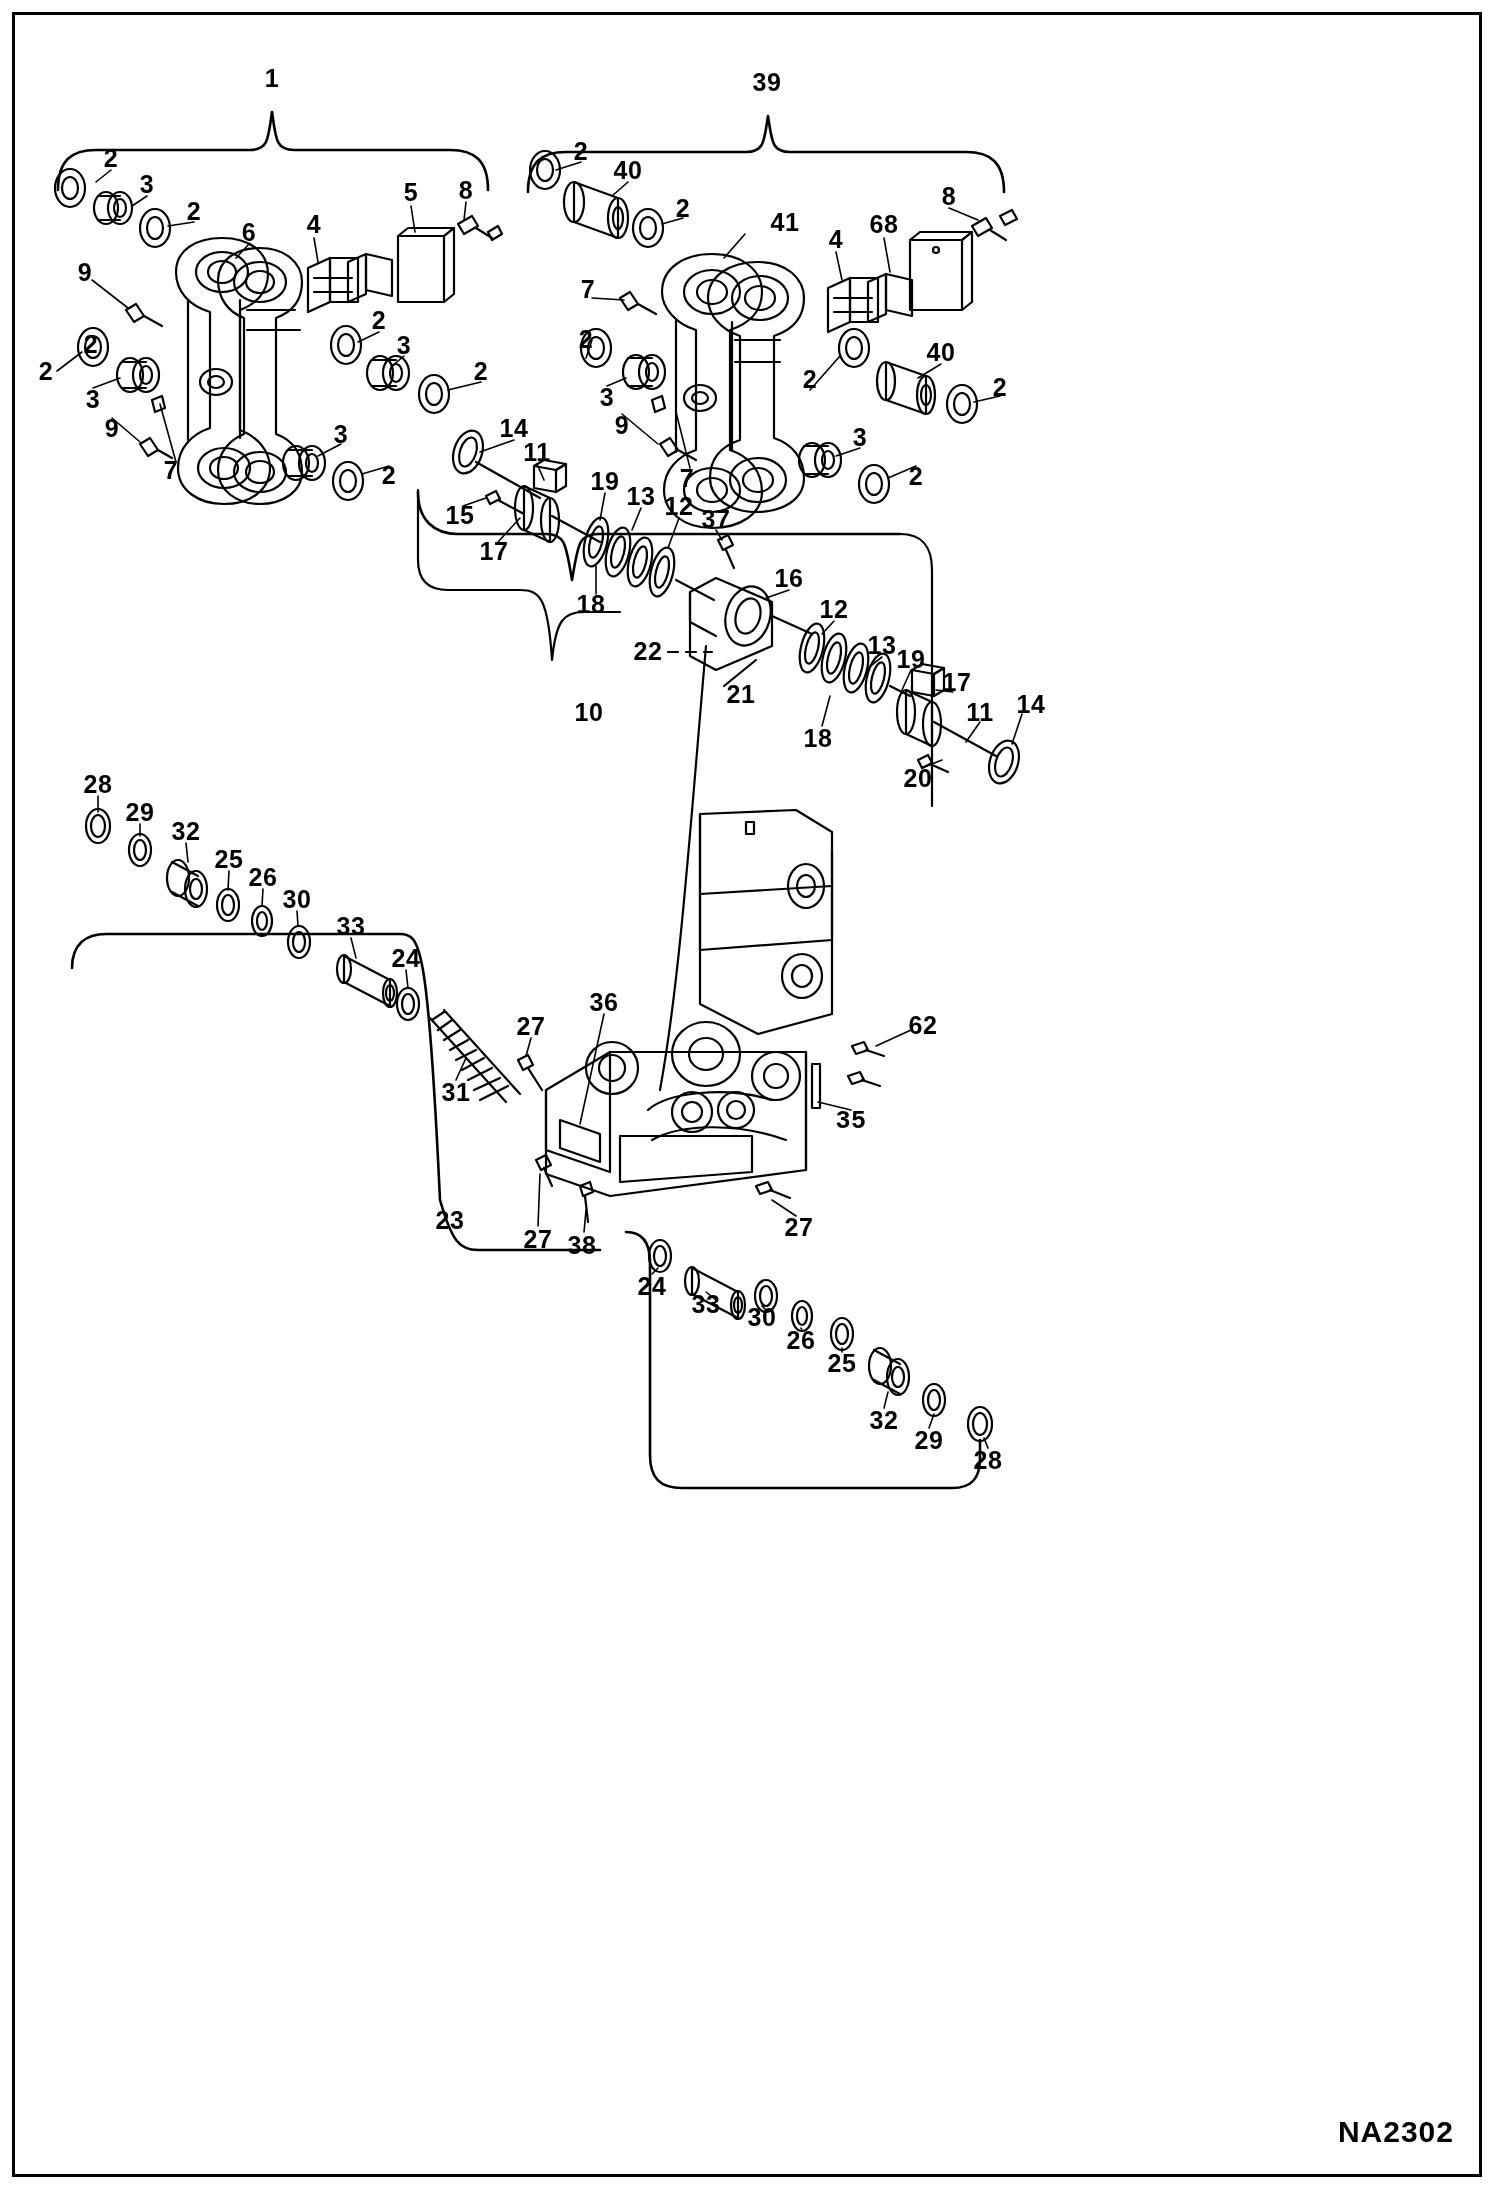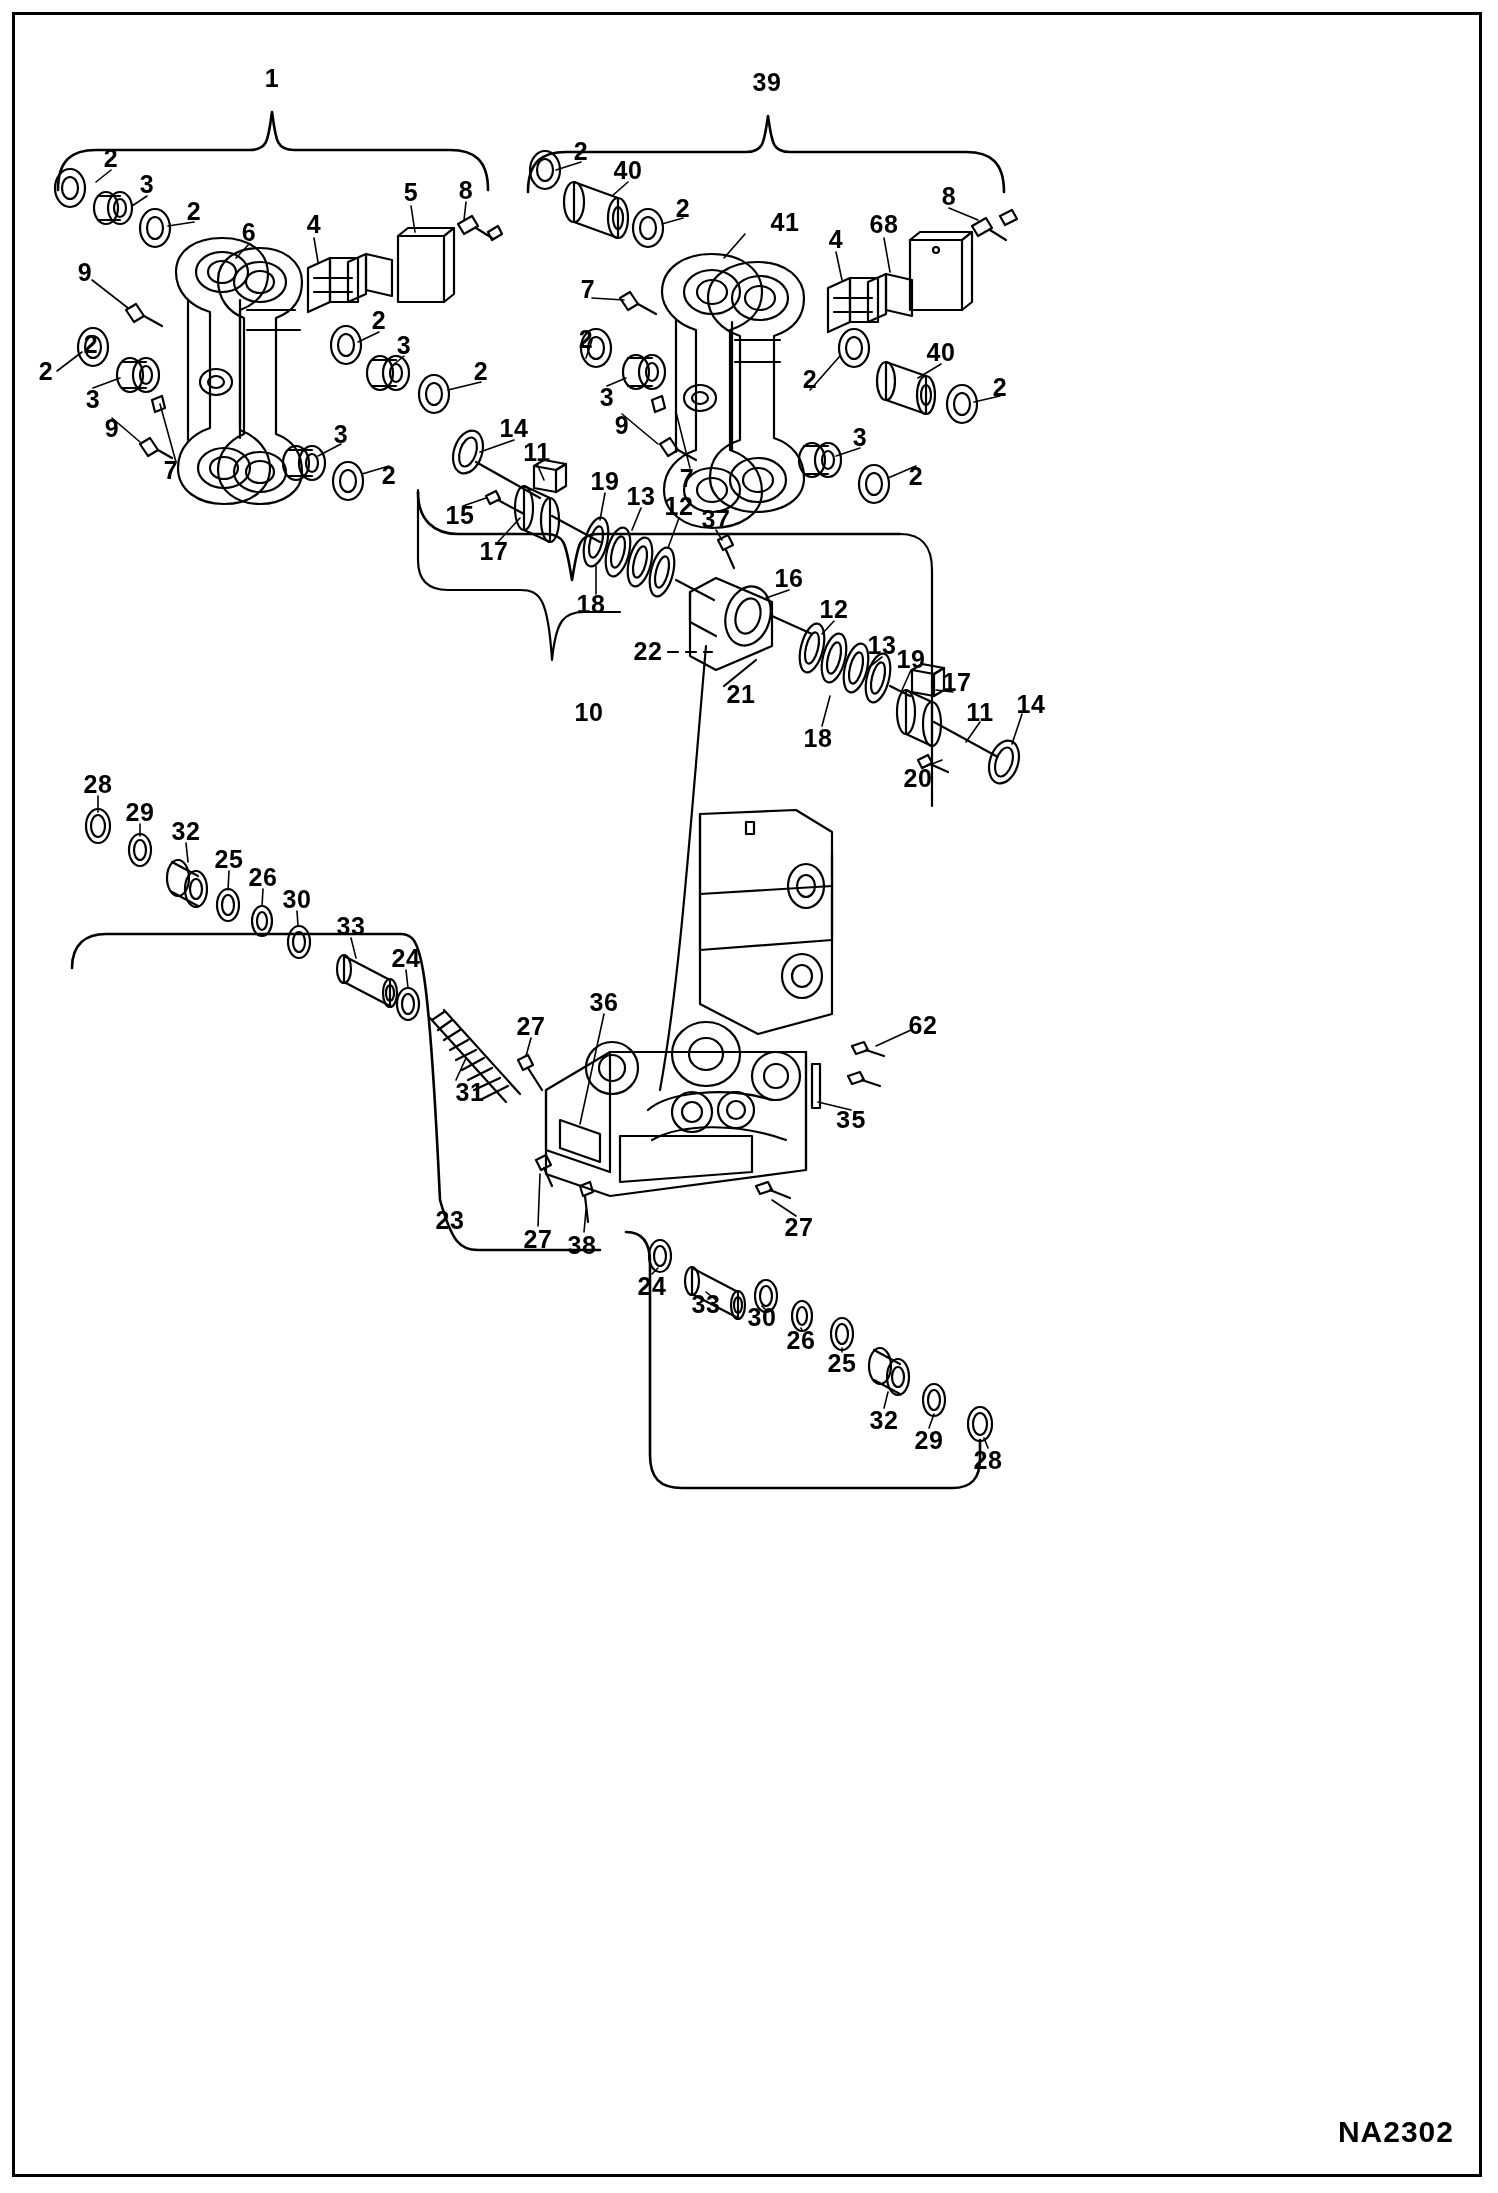--- a/index.html
+++ b/index.html
@@ -514,21 +514,21 @@
       <div class="callout" style="left: 741px; top: 694px;">21</div>
       <div class="callout" style="left: 589px; top: 712px;">10</div>
       <div class="callout" style="left: 98px; top: 784px;">28</div>
       <div class="callout" style="left: 140px; top: 812px;">29</div>
       <div class="callout" style="left: 186px; top: 831px;">32</div>
       <div class="callout" style="left: 229px; top: 859px;">25</div>
       <div class="callout" style="left: 263px; top: 877px;">26</div>
       <div class="callout" style="left: 297px; top: 899px;">30</div>
       <div class="callout" style="left: 351px; top: 926px;">33</div>
       <div class="callout" style="left: 406px; top: 958px;">24</div>
-      <div class="callout" style="left: 470px; top: 1092px;">31</div>
+      <div class="callout" style="left: 456px; top: 1092px;">31</div>
       <div class="callout" style="left: 531px; top: 1026px;">27</div>
       <div class="callout" style="left: 604px; top: 1002px;">36</div>
       <div class="callout" style="left: 923px; top: 1025px;">62</div>
       <div class="callout" style="left: 851px; top: 1121px; font-family: Liberation Mono, monospace;">35</div>
       <div class="callout" style="left: 538px; top: 1239px;">27</div>
       <div class="callout" style="left: 582px; top: 1245px;">38</div>
       <div class="callout" style="left: 799px; top: 1227px;">27</div>
       <div class="callout" style="left: 450px; top: 1220px;">23</div>
       <div class="callout" style="left: 652px; top: 1286px;">24</div>
       <div class="callout" style="left: 706px; top: 1304px;">33</div>

